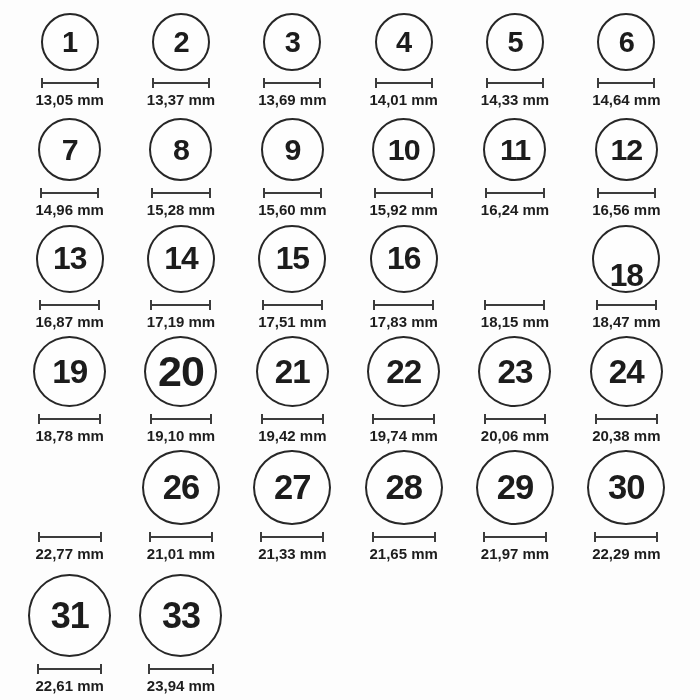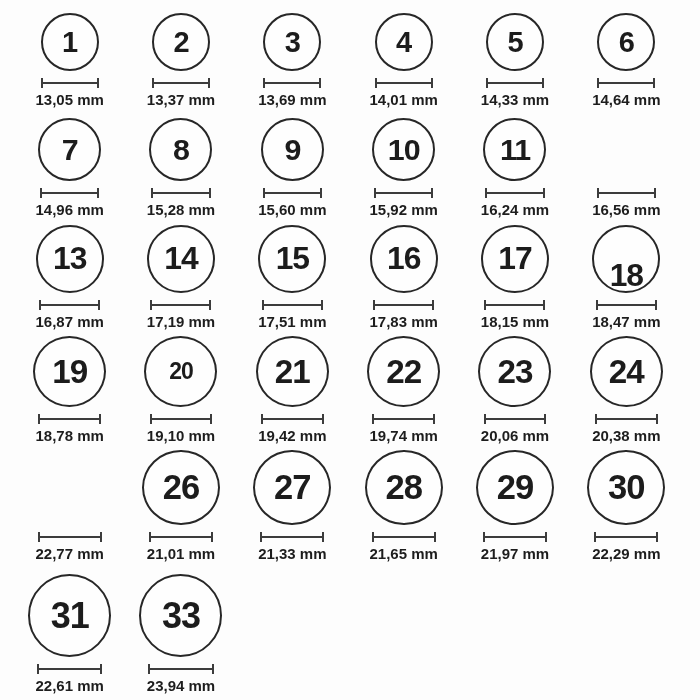--- a/index.html
+++ b/index.html
@@ -149,20 +149,23 @@
         <div class="dlabel">15,92 mm</div>
       </div>
       <div class="cell">
         <div class="ring" style="width: 63px; height: 63px;">
           <span class="num" style="font-size: 30.4px;">11</span>
         </div>
         <div class="mline" style="width: 59.5px;"></div>
         <div class="dlabel">16,24 mm</div>
       </div>
       <div class="cell">
+        <div class="ring" style="width: 63px; height: 63px;">
+          <span class="num" style="font-size: 30.4px;">12</span>
+        </div>
         <div class="mline" style="width: 59.5px;"></div>
         <div class="dlabel">16,56 mm</div>
       </div>
       <div class="cell">
         <div class="ring" style="width: 68px; height: 68px;">
           <span class="num" style="font-size: 31.8px;">13</span>
         </div>
         <div class="mline" style="width: 61px;"></div>
         <div class="dlabel">16,87 mm</div>
       </div>
@@ -181,43 +184,40 @@
         <div class="dlabel">17,51 mm</div>
       </div>
       <div class="cell">
         <div class="ring" style="width: 68px; height: 68px;">
           <span class="num" style="font-size: 31.8px;">16</span>
         </div>
         <div class="mline" style="width: 61px;"></div>
         <div class="dlabel">17,83 mm</div>
       </div>
       <div class="cell">
-        <div class="ring" style="width: 68px; height: 68px;">
-          <span class="num" style="font-size: 31.8px;">17</span>
-        </div>
         <div class="mline" style="width: 61px;"></div>
         <div class="dlabel">18,15 mm</div>
       </div>
       <div class="cell">
         <div class="ring" style="width: 68px; height: 68px;">
           <span class="num" style="font-size: 31.8px; margin-top: 33px;">18</span>
         </div>
         <div class="mline" style="width: 61px;"></div>
         <div class="dlabel">18,47 mm</div>
       </div>
       <div class="cell">
         <div class="ring" style="width: 73px; height: 73px;">
           <span class="num" style="font-size: 33.2px;">19</span>
         </div>
         <div class="mline" style="width: 62.5px;"></div>
         <div class="dlabel">18,78 mm</div>
       </div>
       <div class="cell">
         <div class="ring" style="width: 73px; height: 73px;">
-          <span class="num" style="font-size: 23px;">20</span>
+          <span class="num" style="font-size: 43px;">20</span>
         </div>
         <div class="mline" style="width: 62.5px;"></div>
         <div class="dlabel">19,10 mm</div>
       </div>
       <div class="cell">
         <div class="ring" style="width: 73px; height: 73px;">
           <span class="num" style="font-size: 33.2px;">21</span>
         </div>
         <div class="mline" style="width: 62.5px;"></div>
         <div class="dlabel">19,42 mm</div>

